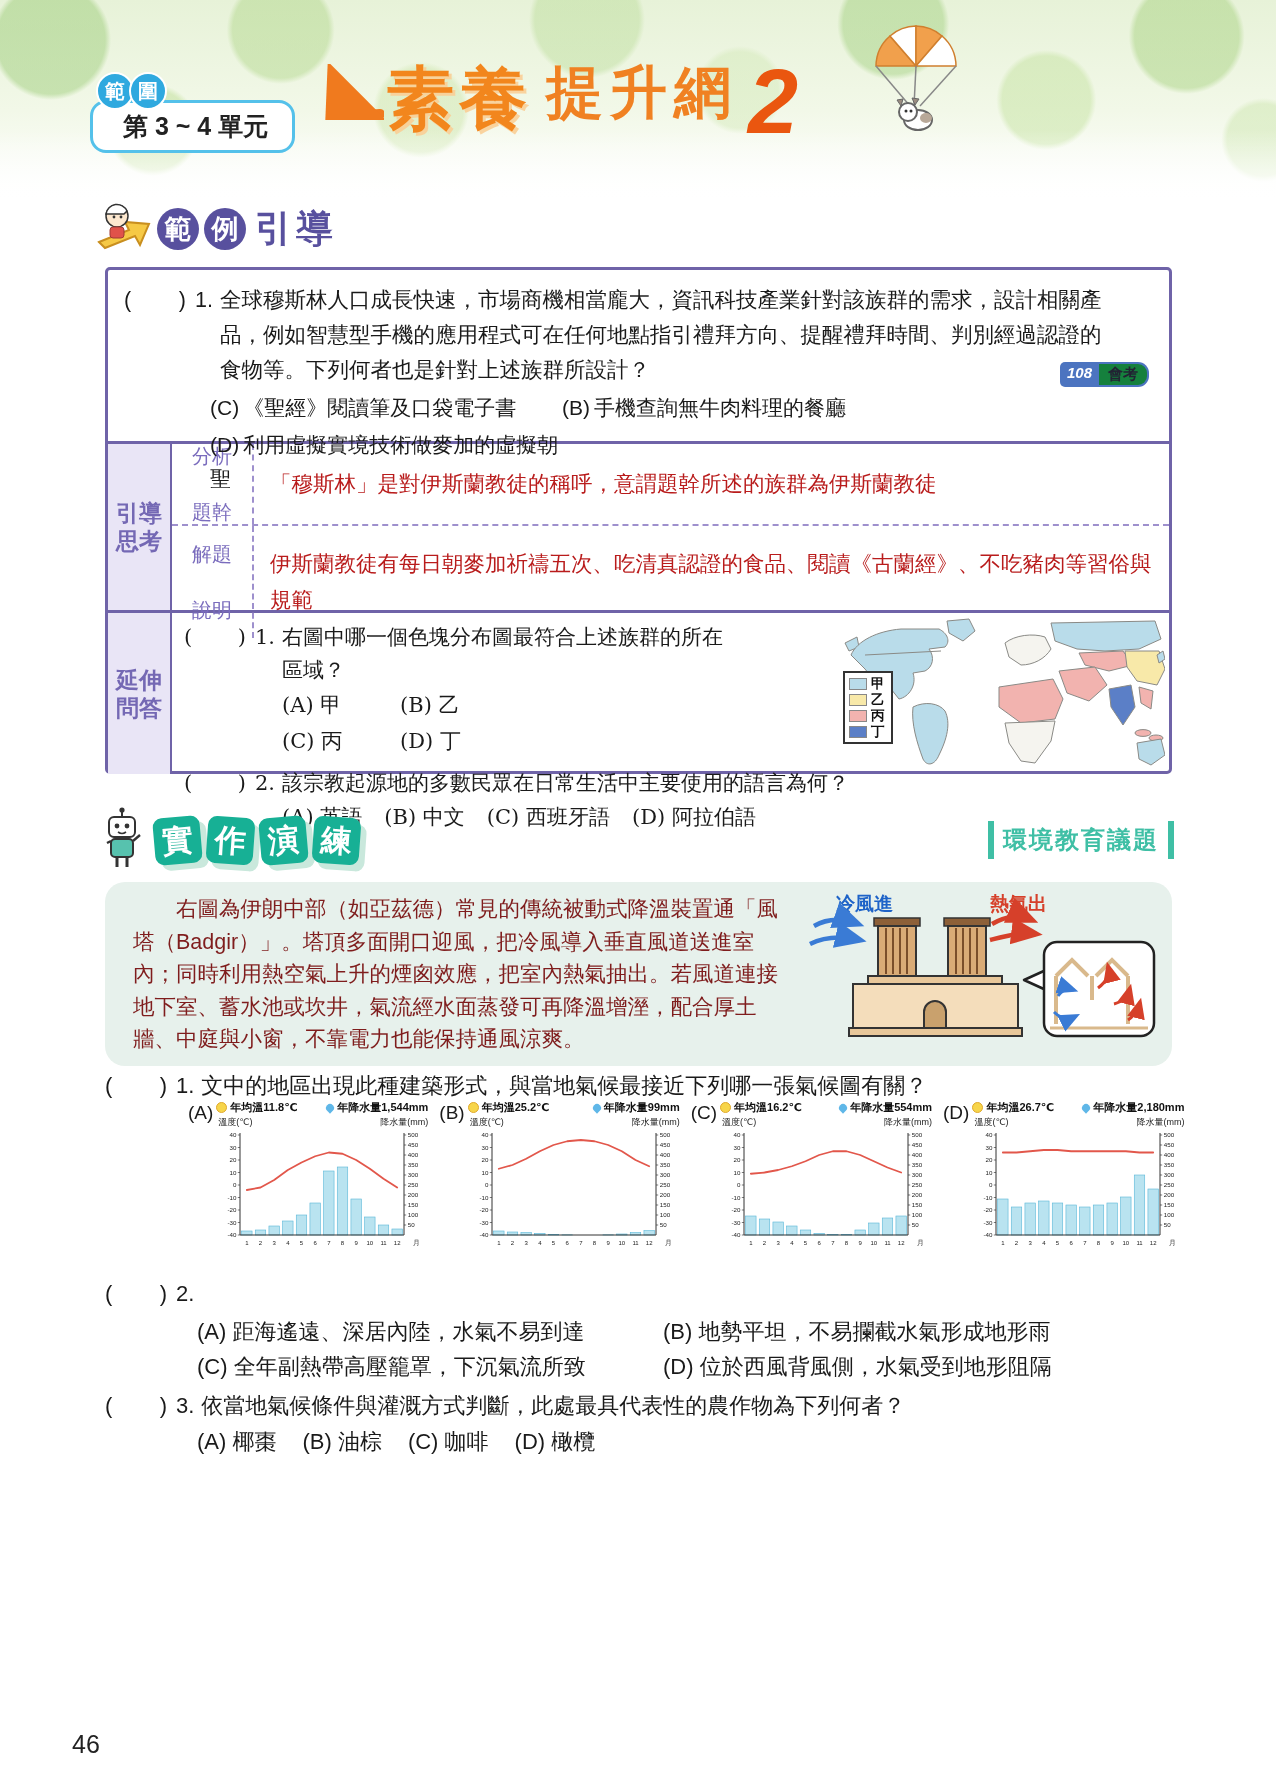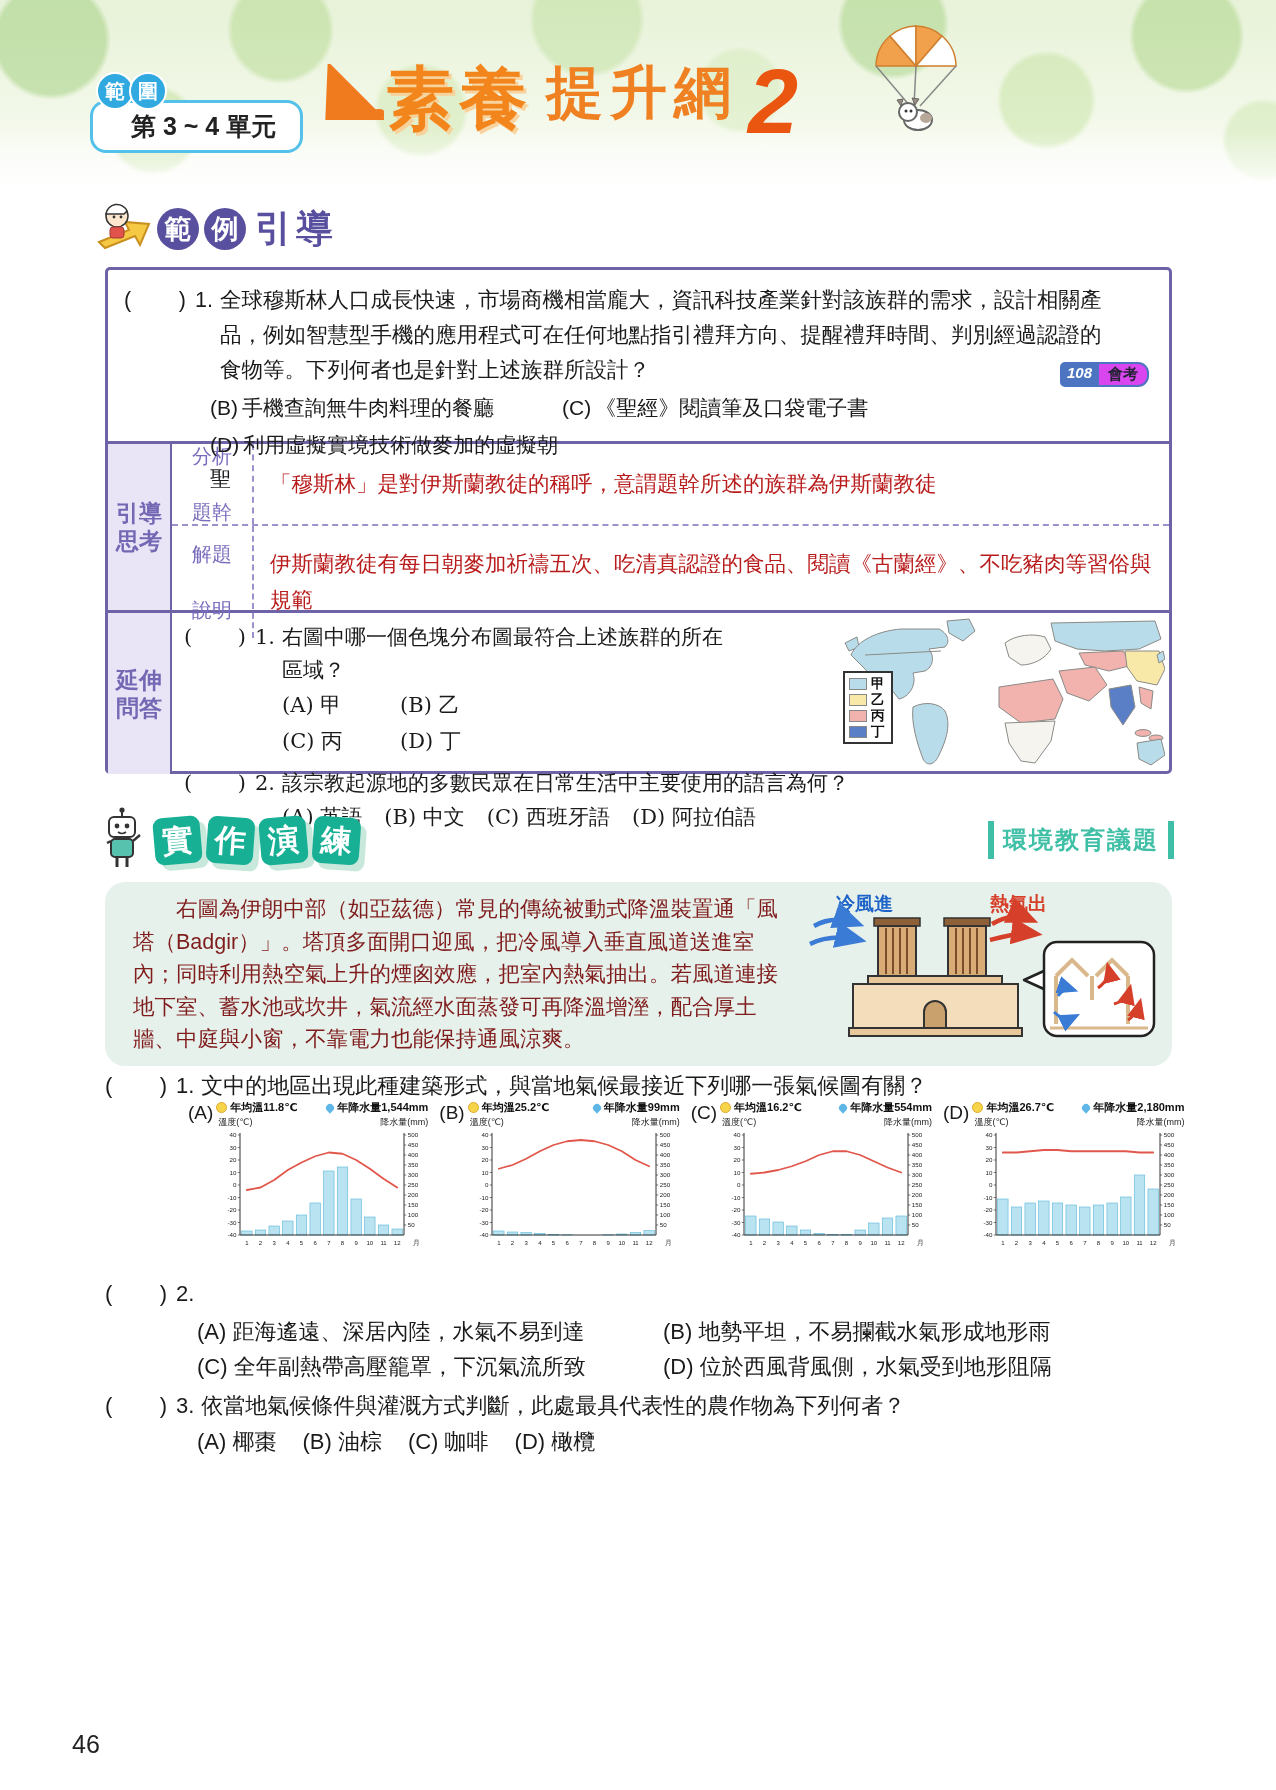--- a/index.html
+++ b/index.html
@@ -19,21 +19,21 @@
       radial-gradient(circle at 93% 18%, rgba(160,206,118,.45) 0 52px, transparent 58px),
       radial-gradient(circle at 99% 70%, rgba(205,230,175,.5) 0 36px, transparent 42px),
       linear-gradient(to bottom,#e7f2d8 0%,#f2f8e8 55%,#ffffff 100%);}
   .header-deco::after{content:"";position:absolute;left:0;bottom:0;width:100%;height:70px;
     background:linear-gradient(to bottom,rgba(255,255,255,0),#fff);}
   
   .scope-wrap{position:absolute;left:90px;top:72px;z-index:3;}
   .scope-chips{display:flex;margin-left:6px;margin-bottom:-10px;position:relative;z-index:2;}
   .scope-c{width:34px;height:34px;border-radius:50%;background:#2fa9df;border:2px solid #fff;
     color:#fff;font-size:20px;font-weight:700;display:grid;place-items:center;margin-right:-5px;}
-  .unit-pill{background:#fff;border:3px solid #54c1ea;border-radius:16px;padding:7px 24px 7px 38px;
+  .unit-pill{background:#fff;border:3px solid #54c1ea;border-radius:16px;padding:7px 24px 7px 30px;
     font-size:25px;font-weight:600;color:#222;display:inline-block;}
   
   .main-title{position:absolute;left:318px;top:64px;display:flex;z-index:3;}
   .title-arrow{margin:0 2px 16px 0;}
   .t1{font-size:68px;font-weight:900;color:#f2861d;letter-spacing:5px;line-height:1;
       text-shadow:3px 3px 0 rgba(250,206,150,.9);}
   .t2{font-size:57px;font-weight:900;color:#f08122;letter-spacing:7px;line-height:1;margin-left:14px;padding-bottom:3px;}
   .tnum{font-size:90px;font-weight:900;font-style:italic;color:#ea560f;line-height:.85;margin-left:10px;}
   .parachute{position:absolute;left:860px;top:18px;z-index:3;}
   
@@ -54,21 +54,21 @@
     border:3px solid #6f63a8;border-radius:5px;background:#fff;box-sizing:border-box;}
   .q-section{height:174px;border-bottom:3px solid #6f63a8;padding:13px 14px 0 16px;
     position:relative;box-sizing:border-box;}
   .q-line{display:flex;font-size:21.5px;line-height:35px;}
   .blank{display:inline-flex;width:62px;justify-content:space-between;flex:0 0 auto;}
   .qnum{margin:0 7px 0 9px;flex:0 0 auto;}
   .qtext{flex:1;max-width:882px;}
   .exam-badge{position:absolute;right:20px;top:92px;display:inline-flex;align-items:stretch;font-size:15px;}
   .eb-num{background:#4c74c0;color:#fff;border-radius:5px 0 0 5px;padding:2px 7px;font-weight:800;font-style:italic;}
   .eb-txt{border:2px solid #4c74c0;border-left:none;border-radius:0 11px 11px 0;padding:1px 9px;
-    color:#223;font-weight:700;background:#d946ef;}
+    color:#223;font-weight:700;background:#15803d;}
   .q-options{margin-left:86px;margin-top:3px;display:grid;grid-template-columns:352px auto;
     row-gap:3px;font-size:21px;line-height:34px;}
   .opt .olabel{margin-right:4px;}
   
   .guide-row{display:flex;height:166px;border-bottom:3px solid #6f63a8;}
   .row-label-col{width:62px;flex:0 0 62px;background:#e9e5f6;color:#7468b4;font-weight:700;
     font-size:23px;line-height:28px;display:flex;flex-direction:column;align-items:center;
     justify-content:center;border-right:2px solid #6f63a8;}
   .guide-main{flex:1;display:flex;flex-direction:column;}
   .g-sub{display:flex;}
@@ -188,22 +188,22 @@
     <div class="q-section">
       <div class="q-line">
         <span class="blank">
           <span>(</span>
           <span>)</span>
         </span>
         <span class="qnum">1.</span>
         <span class="qtext">全球穆斯林人口成長快速，市場商機相當龐大，資訊科技產業針對該族群的需求，設計相關產品，例如智慧型手機的應用程式可在任何地點指引禮拜方向、提醒禮拜時間、判別經過認證的食物等。下列何者也是針對上述族群所設計？</span>
       </div>
       <div class="q-options">
+        <span class="opt"><span class="olabel">(C)</span><span>《聖經》閱讀筆及口袋電子書</span></span>
         <span class="opt"><span class="olabel">(B)</span><span>手機查詢無牛肉料理的餐廳</span></span>
-        <span class="opt"><span class="olabel">(C)</span><span>《聖經》閱讀筆及口袋電子書</span></span>
         <span class="opt"><span class="olabel">(D)</span><span>利用虛擬實境技術做麥加的虛擬朝聖</span></span>
       </div>
       <span class="exam-badge">
         <span class="eb-num">108</span>
         <span class="eb-txt">會考</span>
       </span>
     </div>
 
     <div class="guide-row">
       <div class="row-label-col">

